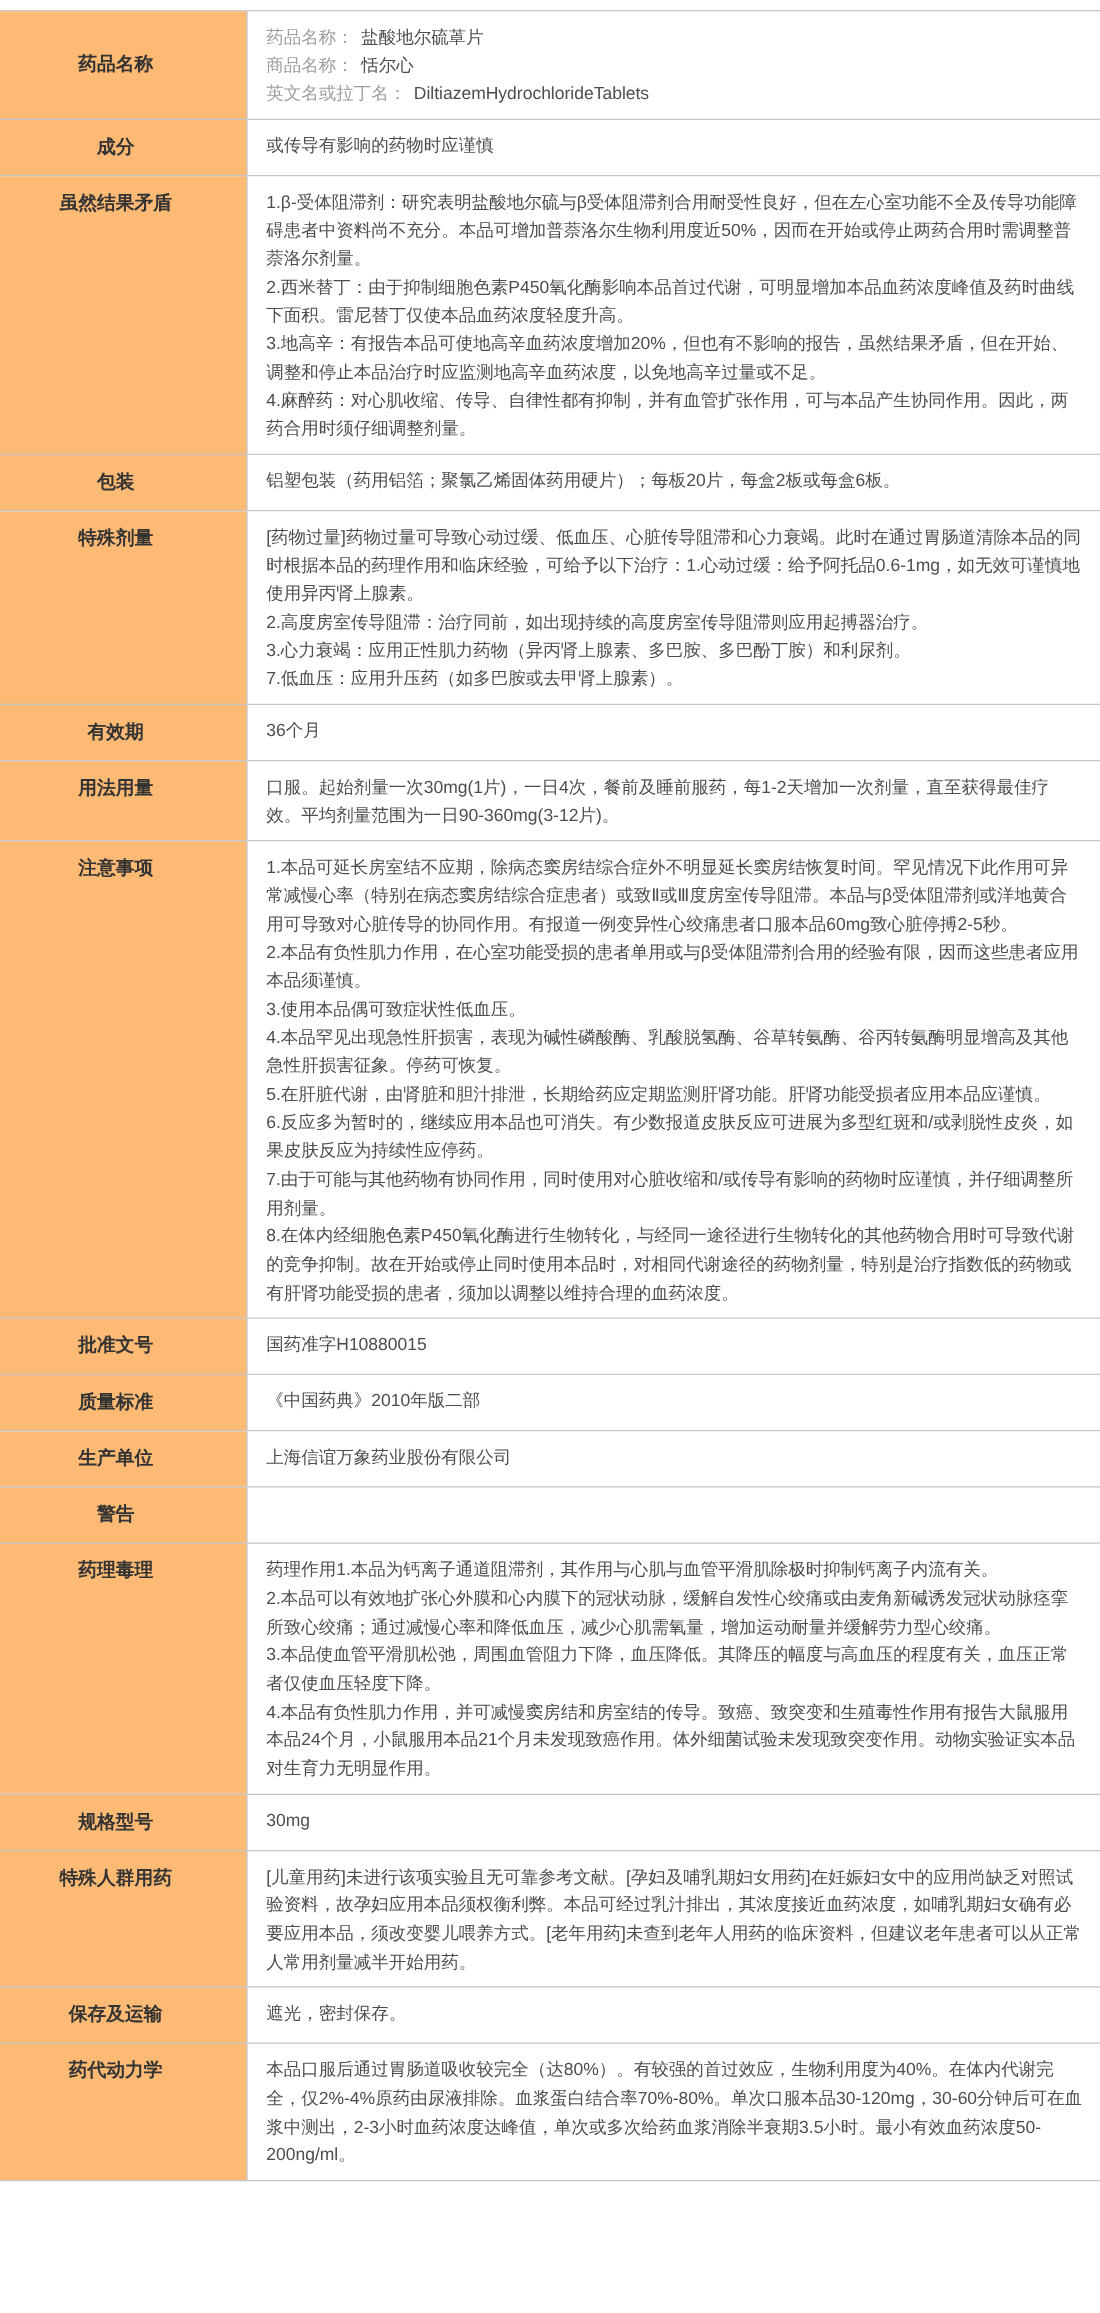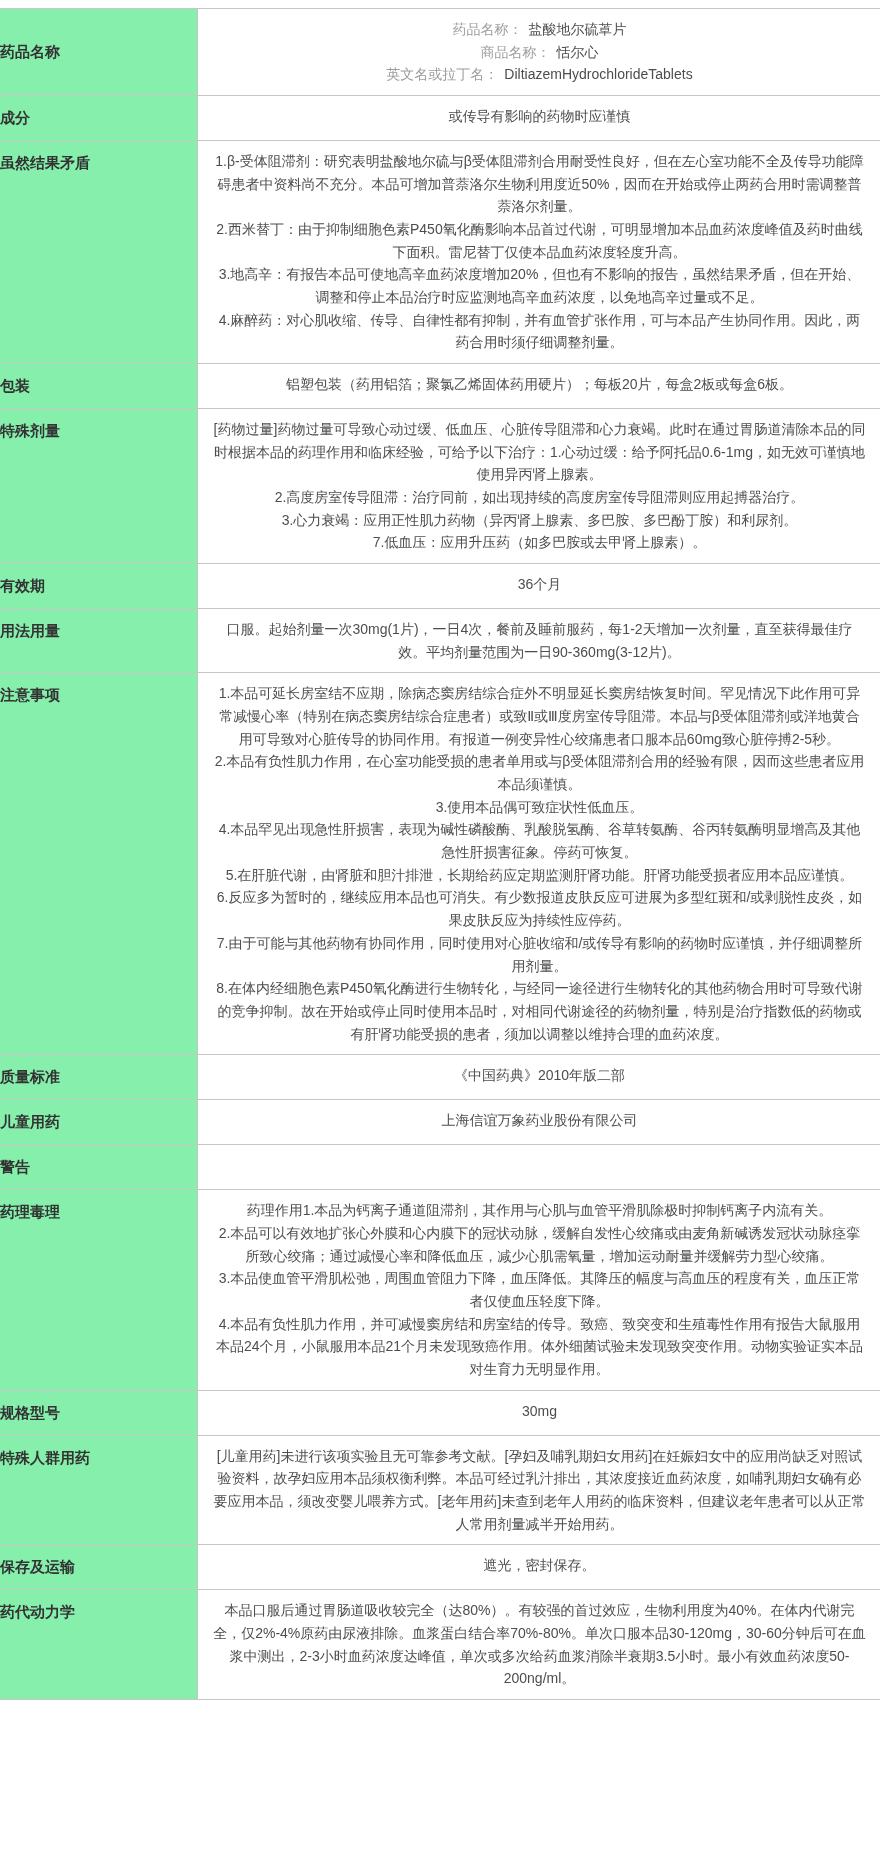--- a/index.html
+++ b/index.html
@@ -16,33 +16,32 @@
   }
   table.drug-table {
     width: 100%;
     border-collapse: collapse;
     table-layout: fixed;
   }
   table.drug-table th,
   table.drug-table td {
     border-top: 1px solid #c6c6c6;
     border-bottom: 1px solid #c6c6c6;
-    text-align: center;
   }
   table.drug-table th {
     width: 185px;
-    text-align: left;
+    text-align: center;
     vertical-align: top;
     font-weight: bold;
     color: #333333;
     font-size: 15px;
     line-height: 1.6;
     padding: 10px 12px 10px 0;
     border-right: 1px solid #c6c6c6;
-    background: #86efac;
+    background: #fdba74;
   }
   table.drug-table tr.middle th {
     vertical-align: middle;
   }
   table.drug-table td {
     vertical-align: top;
     color: #4d4d4d;
     font-size: 14px;
     line-height: 1.62;
     padding: 9px 14px 9px 15px;
@@ -123,27 +122,33 @@
             <div class="para">2.本品有负性肌力作用，在心室功能受损的患者单用或与β受体阻滞剂合用的经验有限，因而这些患者应用本品须谨慎。</div>
             <div class="para">3.使用本品偶可致症状性低血压。</div>
             <div class="para">4.本品罕见出现急性肝损害，表现为碱性磷酸酶、乳酸脱氢酶、谷草转氨酶、谷丙转氨酶明显增高及其他急性肝损害征象。停药可恢复。</div>
             <div class="para">5.在肝脏代谢，由肾脏和胆汁排泄，长期给药应定期监测肝肾功能。肝肾功能受损者应用本品应谨慎。</div>
             <div class="para">6.反应多为暂时的，继续应用本品也可消失。有少数报道皮肤反应可进展为多型红斑和/或剥脱性皮炎，如果皮肤反应为持续性应停药。</div>
             <div class="para">7.由于可能与其他药物有协同作用，同时使用对心脏收缩和/或传导有影响的药物时应谨慎，并仔细调整所用剂量。</div>
             <div class="para">8.在体内经细胞色素P450氧化酶进行生物转化，与经同一途径进行生物转化的其他药物合用时可导致代谢的竞争抑制。故在开始或停止同时使用本品时，对相同代谢途径的药物剂量，特别是治疗指数低的药物或有肝肾功能受损的患者，须加以调整以维持合理的血药浓度。</div>
           </td>
         </tr>
         <tr>
+          <th>批准文号</th>
+          <td>
+            <div class="para">国药准字H10880015</div>
+          </td>
+        </tr>
+        <tr>
           <th>质量标准</th>
           <td>
             <div class="para">《中国药典》2010年版二部</div>
           </td>
         </tr>
         <tr>
-          <th>儿童用药</th>
+          <th>生产单位</th>
           <td>
             <div class="para">上海信谊万象药业股份有限公司</div>
           </td>
         </tr>
         <tr>
           <th>警告</th>
           <td class="empty-cell"></td>
         </tr>
         <tr>
           <th>药理毒理</th>

